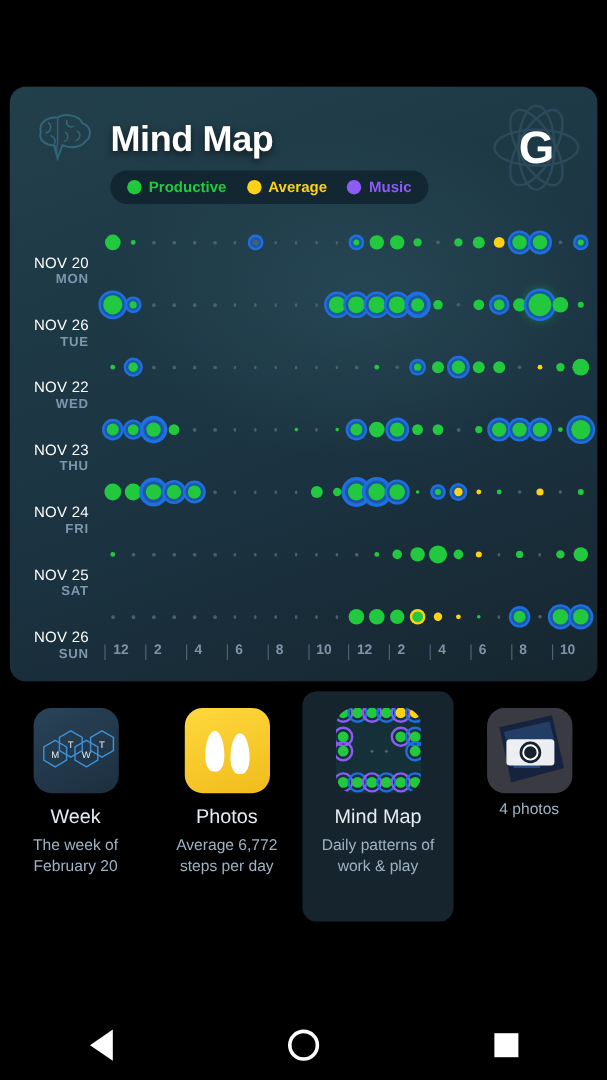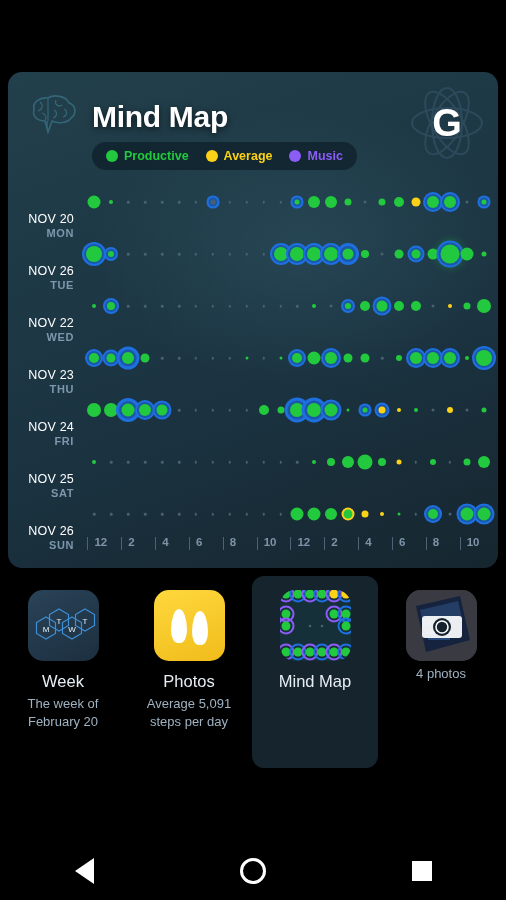--- a/index.html
+++ b/index.html
@@ -384,21 +384,21 @@
         </div>
         <div class="card-title">Week</div>
         <div class="card-sub">The week of February 20</div>
       </div>
       <div class="card">
         <div class="card-thumb thumb-steps">
           <div class="foot"></div>
           <div class="foot r"></div>
         </div>
         <div class="card-title">Photos</div>
-        <div class="card-sub">Average 5,091 steps per day</div>
+        <div class="card-sub">Average 6,772 steps per day</div>
       </div>
       <div class="card selected">
         <div class="card-thumb thumb-mm"><svg viewBox="0 0 71 71" width="71" height="71">
             <circle cx="6" cy="4" r="7.5" fill="none" stroke="#8b5cf6" stroke-width="2"></circle>
             <circle cx="6" cy="4" r="4.5" fill="#22c93e"></circle>
             <circle cx="18" cy="4" r="7.5" fill="none" stroke="#1e6fe0" stroke-width="2"></circle>
             <circle cx="18" cy="4" r="4.5" fill="#22c93e"></circle>
             <circle cx="30" cy="4" r="7.5" fill="none" stroke="#8b5cf6" stroke-width="2"></circle>
             <circle cx="30" cy="4" r="4.5" fill="#22c93e"></circle>
             <circle cx="42" cy="4" r="7.5" fill="none" stroke="#1e6fe0" stroke-width="2"></circle>
@@ -426,20 +426,21 @@
             <circle cx="30" cy="62" r="7.5" fill="none" stroke="#8b5cf6" stroke-width="2"></circle>
             <circle cx="30" cy="62" r="4.5" fill="#22c93e"></circle>
             <circle cx="42" cy="62" r="7.5" fill="none" stroke="#1e6fe0" stroke-width="2"></circle>
             <circle cx="42" cy="62" r="4.5" fill="#22c93e"></circle>
             <circle cx="54" cy="62" r="7.5" fill="none" stroke="#8b5cf6" stroke-width="2"></circle>
             <circle cx="54" cy="62" r="4.5" fill="#22c93e"></circle>
             <circle cx="66" cy="62" r="7.5" fill="none" stroke="#1e6fe0" stroke-width="2"></circle>
             <circle cx="66" cy="62" r="4.5" fill="#22c93e"></circle>
           </svg></div>
         <div class="card-title">Mind Map</div>
+        <div class="card-sub">Daily patterns of work &amp; play</div>
       </div>
       <div class="card">
         <div class="card-thumb thumb-photo"><svg viewBox="0 0 71 71" width="71" height="71">
             <rect x="0" y="0" width="71" height="71" fill="#3a3a42"></rect>
             <polygon points="10,16 54,6 64,50 20,62" fill="#16233f"></polygon>
             <polygon points="14,20 52,11 56,28 18,37" fill="#27436e" opacity=".8"></polygon>
             <g fill="#2e5a96" opacity=".7">
               <rect x="20" y="41" width="26" height="3"></rect>
               <rect x="22" y="47" width="22" height="3"></rect>
             </g>

